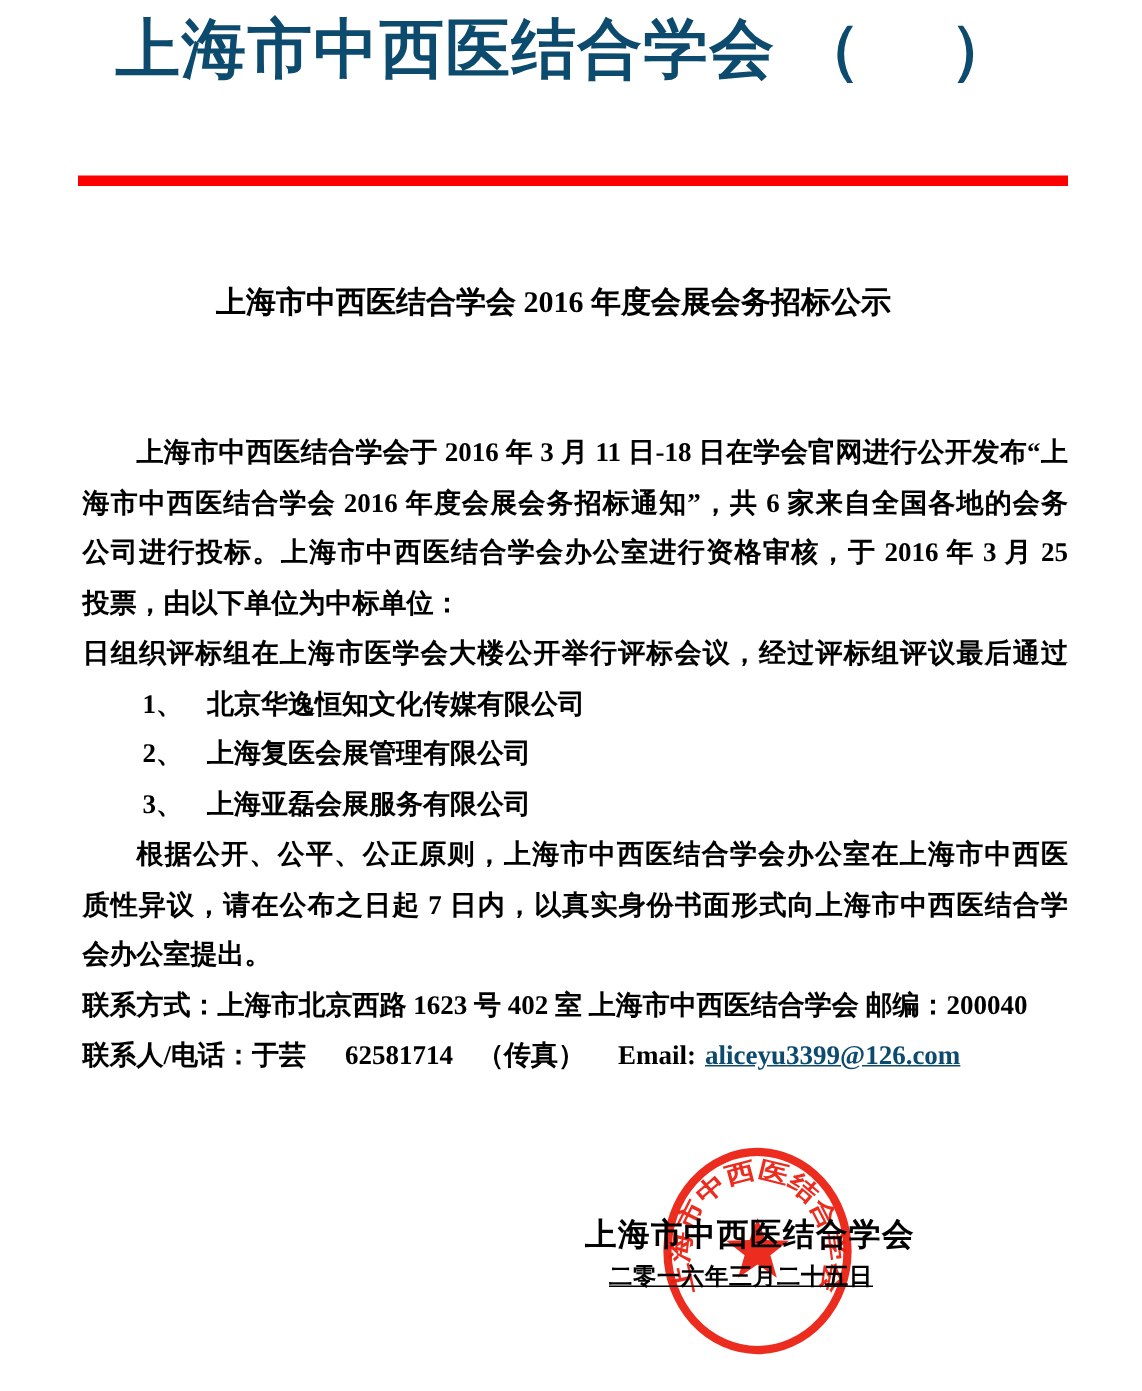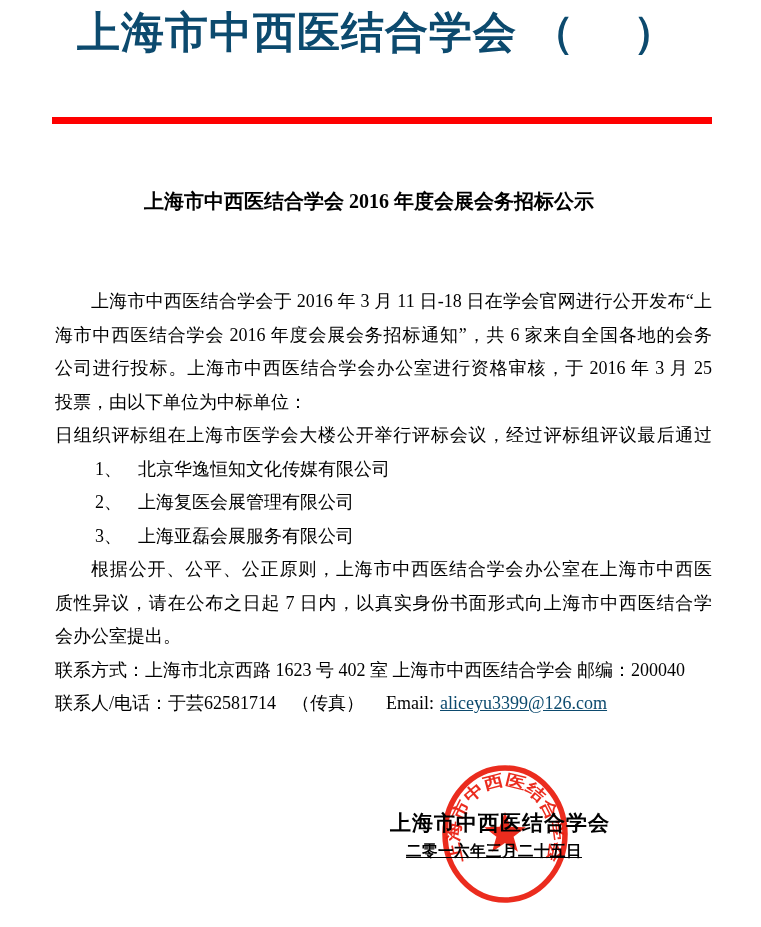--- a/index.html
+++ b/index.html
@@ -18,28 +18,28 @@
     position:absolute;left:52px;top:117px;width:660px;height:7px;background:#fe0000;
   }
   
   .doc-title{
     position:absolute;top:188px;left:0;width:738px;text-align:center;
     font-size:20px;font-weight:bold;white-space:nowrap;
   }
   
   .body-block{
     position:absolute;left:55px;top:285px;width:657px;
-    font-size:18px;font-weight:normal;
+    font-size:18px;font-weight:bold;
   }
   .line{height:33.5px;line-height:33.5px;overflow:visible;white-space:nowrap;}
   .just{white-space:normal;text-align:justify;text-align-last:justify;}
   .indent{text-indent:36px;}
   .winner{padding-left:40px;}
   .winner .w-name{margin-left:16px;margin-top:22px;}
-  .c2-phone{}
+  .c2-phone{margin-left:26px;}
   .c2-fax{margin-left:16px;}
   .c2-email-label{margin-left:22px;}
   .email-link{color:#0c4a6e;text-decoration:underline;margin-left:6px;cursor:pointer;}
   
   .sig-org{
     position:absolute;left:390px;top:809px;font-size:21px;font-weight:bold;
     letter-spacing:1px;z-index:2;white-space:nowrap;
   }
   .sig-date{
     position:absolute;left:406px;top:841px;font-size:15.5px;font-weight:bold;

